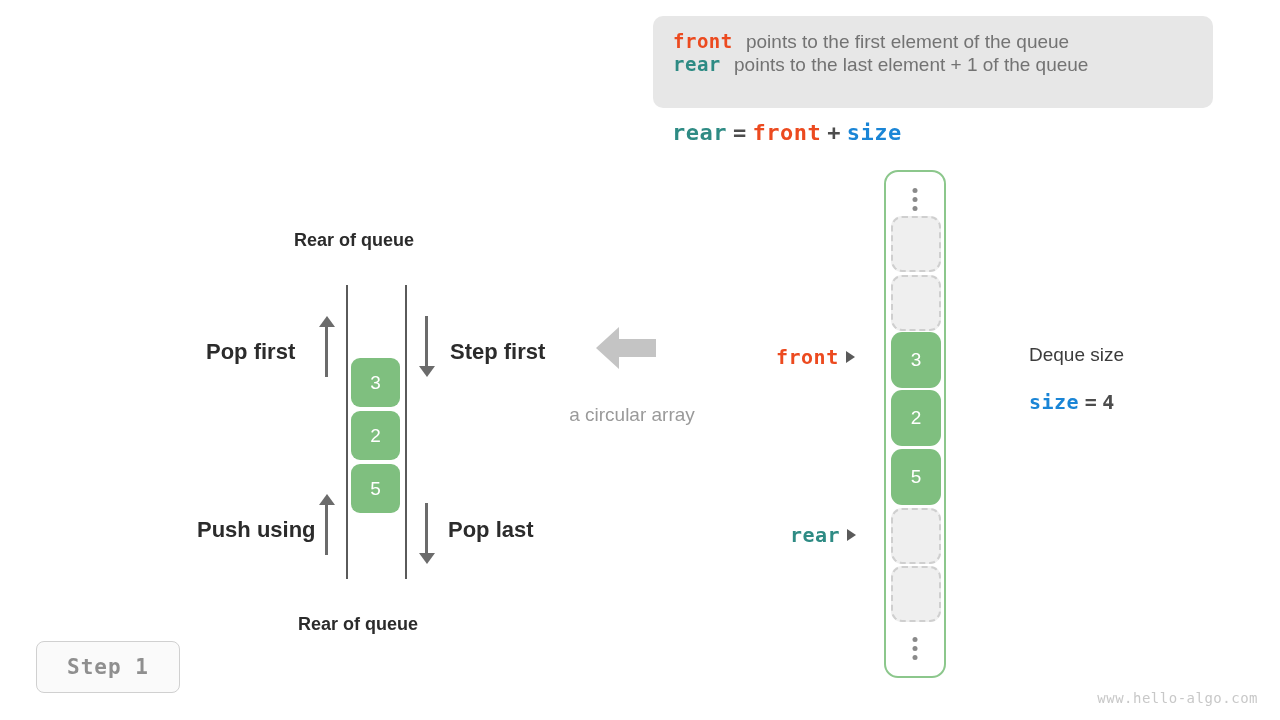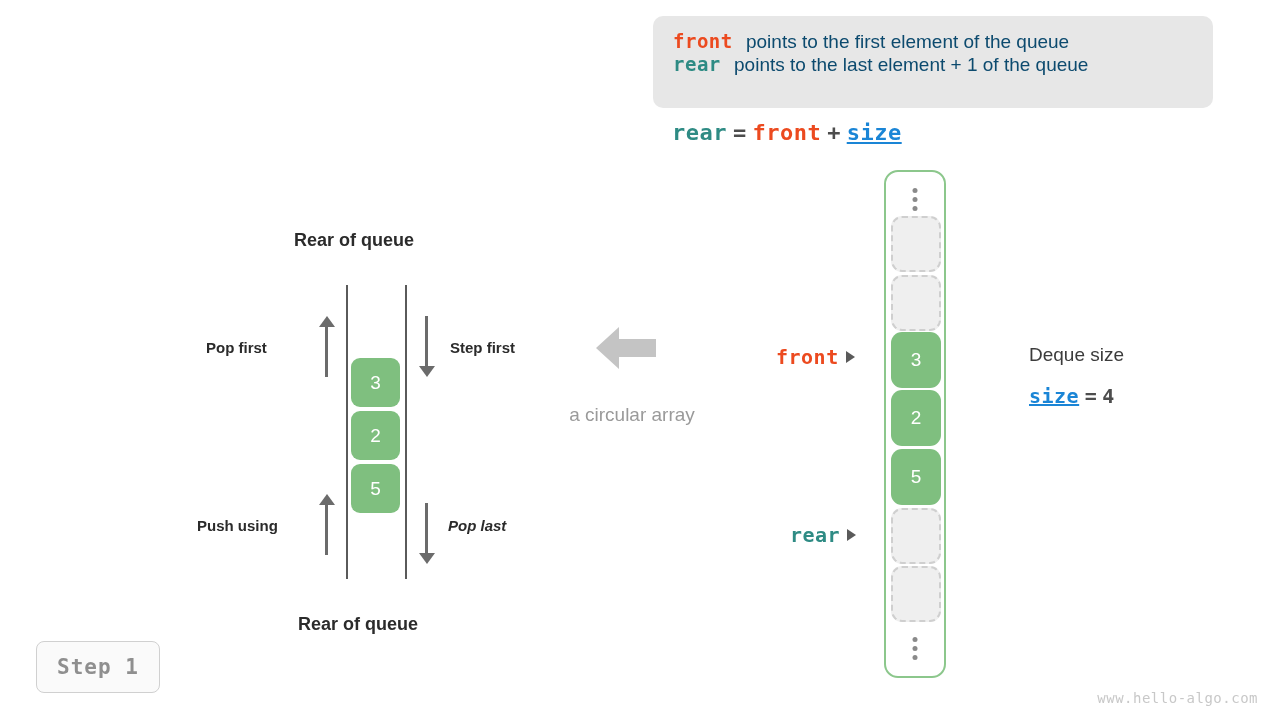--- a/index.html
+++ b/index.html
@@ -37,22 +37,22 @@
   }
   .note-line.l1 { top: 14px; }
   .note-line.l2 { top: 37px; }
   .mono {
     font-family: "DejaVu Sans Mono", "Liberation Mono", monospace;
     font-weight: bold;
     letter-spacing: 0.5px;
   }
   .c-front { color: #ec4a1f; }
   .c-rear  { color: #2e8b84; }
-  .c-size  { color: #1a85d6; text-decoration: underline; }
-  .note-text { color: #0c4a6e; }
+  .c-size  { color: #1a85d6; }
+  .note-text { color: #737373; }
 
   
   #formula {
     left: 672px;
     top: 120px;
     font-size: 22px;
     white-space: nowrap;
   }
   #formula .op { color: #4d4d4d; font-family: "DejaVu Sans Mono","Liberation Mono",monospace; font-weight: bold;}
 
@@ -83,27 +83,27 @@
     background: #7fbf7f;
     border-radius: 9px;
     color: #ffffff;
     font-size: 19px;
     display: flex;
     align-items: center;
     justify-content: center;
   }
 
   .op-label {
-    font-size: 15px; font-weight: bold; color: #2b2b2b;
+    font-size: 22px; font-weight: bold; color: #2b2b2b;
     white-space: nowrap;
   }
   #op-pop-first  { left: 206px; top: 339px; }
   #op-push-last  { left: 197px; top: 517px; }
   #op-push-first { left: 450px; top: 339px; }
-  #op-pop-last   { left: 448px; top: 517px; font-style: italic; }
+  #op-pop-last   { left: 448px; top: 517px; }
 
   .vstem { width: 3px; background: #6b6b6b; }
   .vhead { width: 0; height: 0; }
 
   #arr-up-1-stem { left: 325px; top: 325px; height: 52px; }
   #arr-up-1-head { left: 319px; top: 316px;
     border-left: 8px solid transparent; border-right: 8px solid transparent;
     border-bottom: 11px solid #6b6b6b; }
   #arr-up-2-stem { left: 325px; top: 503px; height: 52px; }
   #arr-up-2-head { left: 319px; top: 494px;
@@ -195,33 +195,33 @@
   }
   #ptr-front { left: 776px; top: 345px; }
   #ptr-rear  { left: 790px; top: 523px; }
 
   
   #queue-size-block { left: 1029px; top: 344px; }
   #queue-size-title {
     font-size: 19px; color: #3c3c3c; white-space: nowrap;
   }
   #queue-size-value {
-    margin-top: 18px;
+    margin-top: 24px;
     font-size: 20px; white-space: nowrap;
   }
   #queue-size-value .op {
     color: #4d4d4d;
     font-family: "DejaVu Sans Mono","Liberation Mono",monospace;
     font-weight: bold;
   }
 
   
   #step-badge {
     left: 36px; top: 641px;
-    width: 124px; height: 52px;
+    width: 144px; height: 52px;
     background: #fafafa;
     border: 1px solid #d0d0d0;
     border-radius: 8px;
     display: flex; align-items: center; justify-content: center;
     box-sizing: border-box;
   }
   #step-badge-text {
     font-family: "DejaVu Sans Mono","Liberation Mono",monospace;
     font-weight: bold;
     font-size: 21px;

